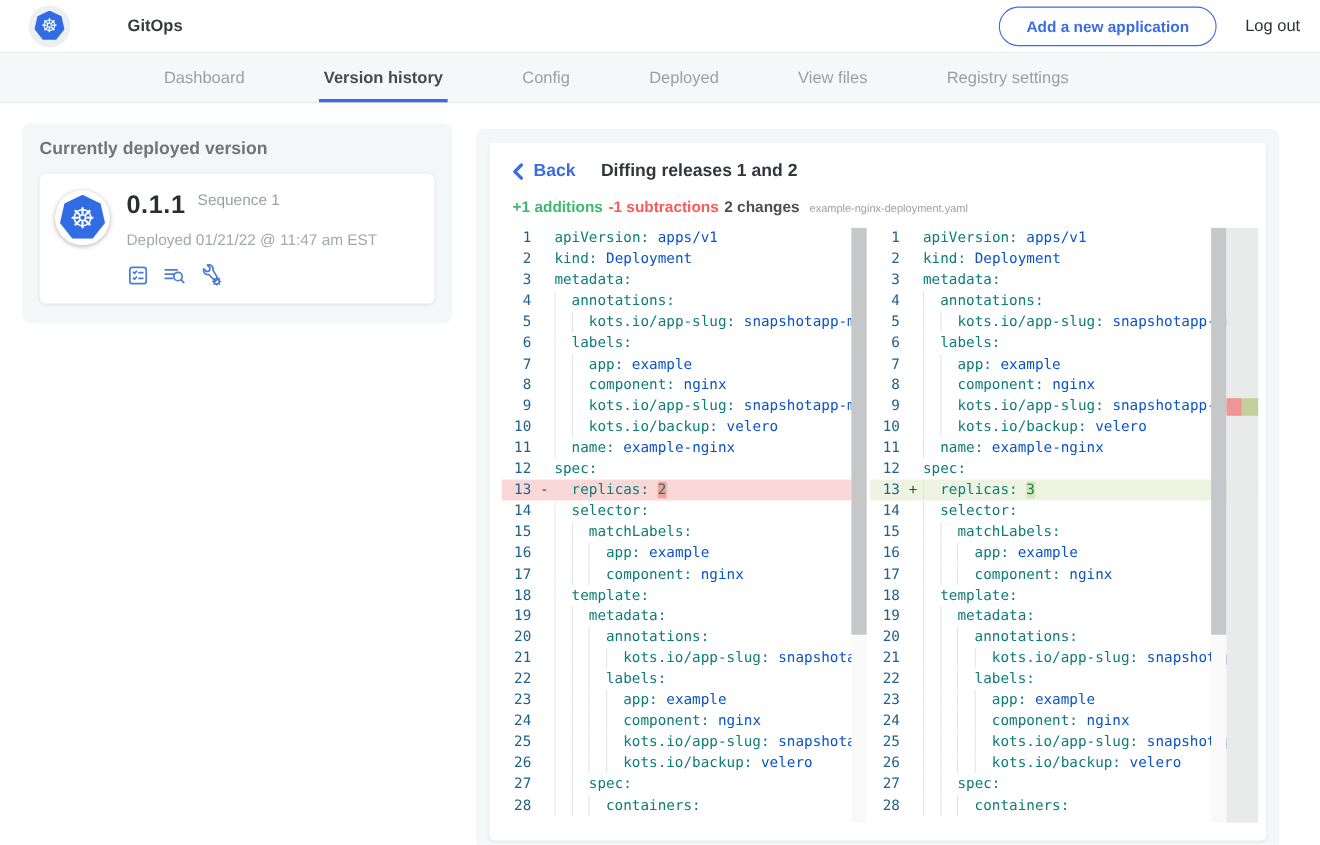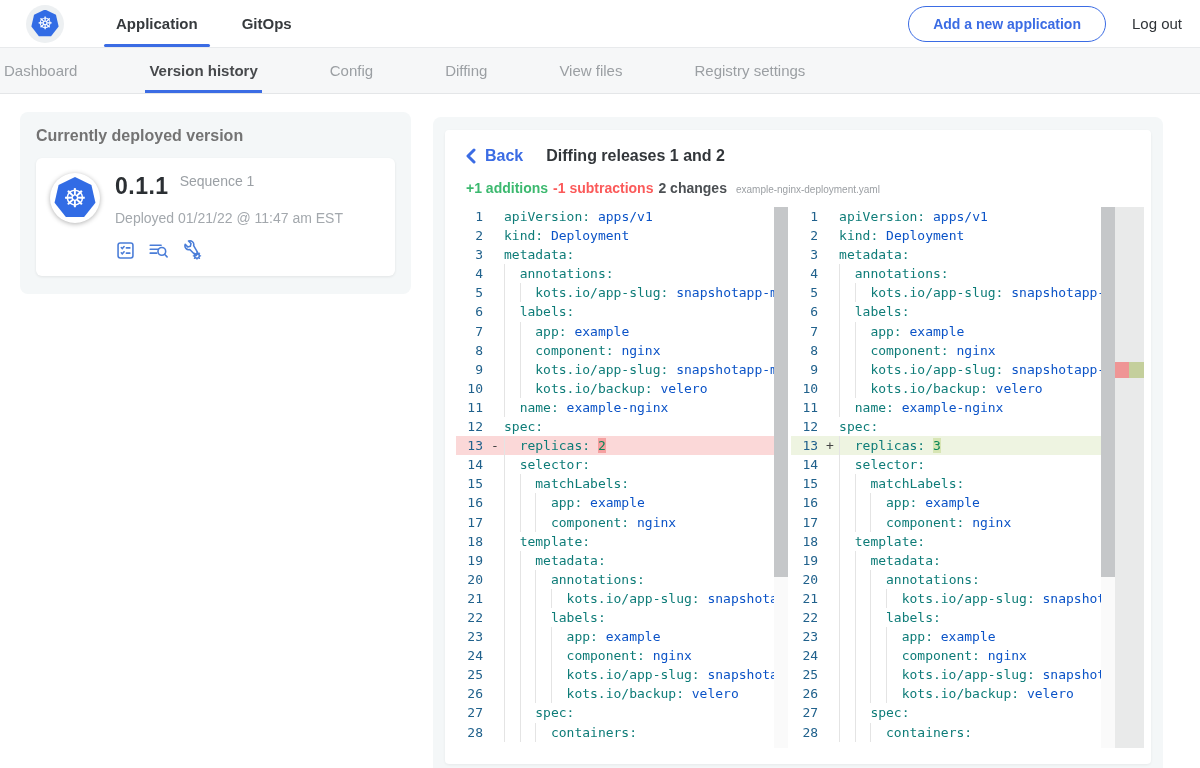--- a/index.html
+++ b/index.html
@@ -20,21 +20,21 @@
     font-size:15px; font-weight:bold; color:#363a3d; cursor:pointer; }
   .nav-tab.active::after { content:""; position:absolute; left:10px; right:10px; bottom:0;
     height:3px; border-radius:2px; background:var(--accent,#3b6ce4); }
   .nav-right { margin-left:auto; display:flex; align-items:center; gap:26px; }
   .add-app-btn { background:#fff; border:1px solid var(--accent,#3b6ce4); border-radius:19px;
     color:var(--accent,#3b6ce4); font-weight:bold; font-size:14px; padding:9px 24px; cursor:pointer; }
   .logout { font-size:15px; color:#2f3337; cursor:pointer; }
 
   
   .subnav { height:46px; background:#f6f7f8; border-bottom:1px solid #e4e6e8;
-    display:flex; align-items:stretch; }
+    display:flex; align-items:stretch; padding-left:145px; }
   .subnav-item { position:relative; display:flex; align-items:center; margin-right:64px;
     font-size:15px; color:#9b9fa3; cursor:pointer; padding:0 4px; }
   .subnav-item.active { color:#47494c; font-weight:bold; }
   .subnav-item.active::after { content:""; position:absolute; left:0; right:0; bottom:0;
     height:3px; background:var(--accent,#3b6ce4); }
 
   
   .main { position:relative; height:674px; background:#fff; }
 
   .deployed-card { position:absolute; left:20px; top:18px; width:391px;
@@ -102,34 +102,33 @@
 </head>
 <body>
 
 <div class="navbar">
   <div class="logo-circle">
     <div class="heptagon small">
       <span class="wheel">☸</span>
     </div>
   </div>
   <div class="nav-tabs">
-    <div class="nav-tab active">Application</div>
     <div class="nav-tab">GitOps</div>
   </div>
   <div class="nav-right">
     <button class="add-app-btn">Add a new application</button>
     <span class="logout">Log out</span>
   </div>
 </div>
 
 <div class="subnav">
   <div class="subnav-item">Dashboard</div>
   <div class="subnav-item active">Version history</div>
   <div class="subnav-item">Config</div>
-  <div class="subnav-item">Diffing</div>
+  <div class="subnav-item">Deployed</div>
   <div class="subnav-item">View files</div>
   <div class="subnav-item">Registry settings</div>
 </div>
 
 <div class="main">
 
   <div class="deployed-card">
     <div class="deployed-title">Currently deployed version</div>
     <div class="deployed-inner">
       <div class="k8s-badge">

